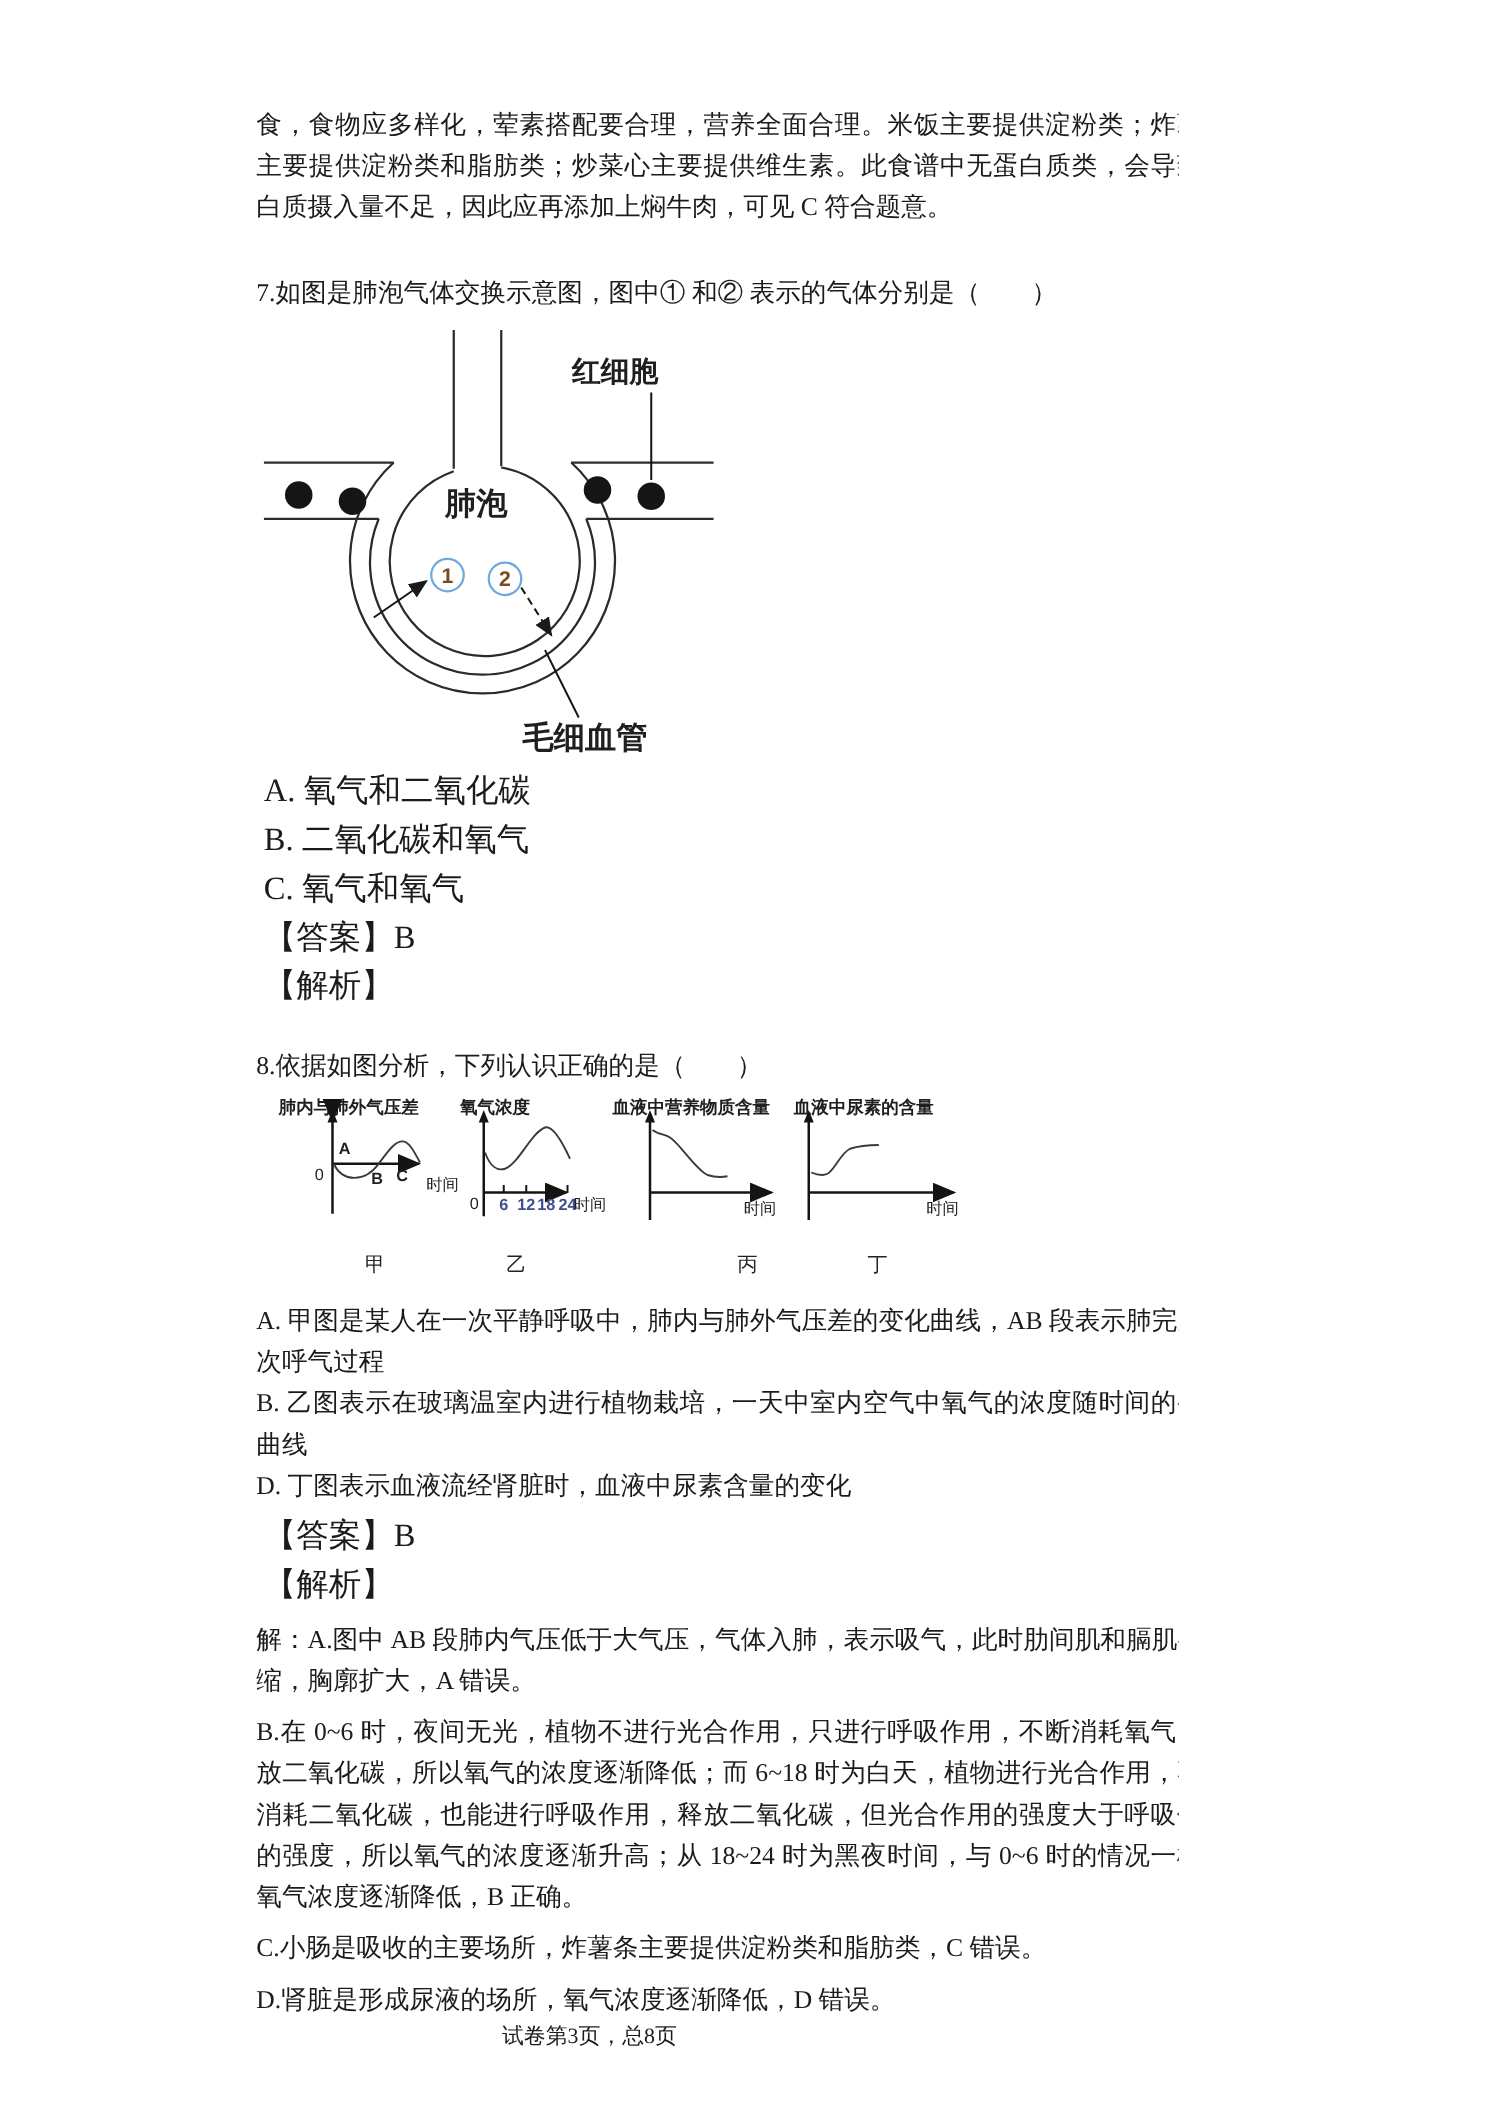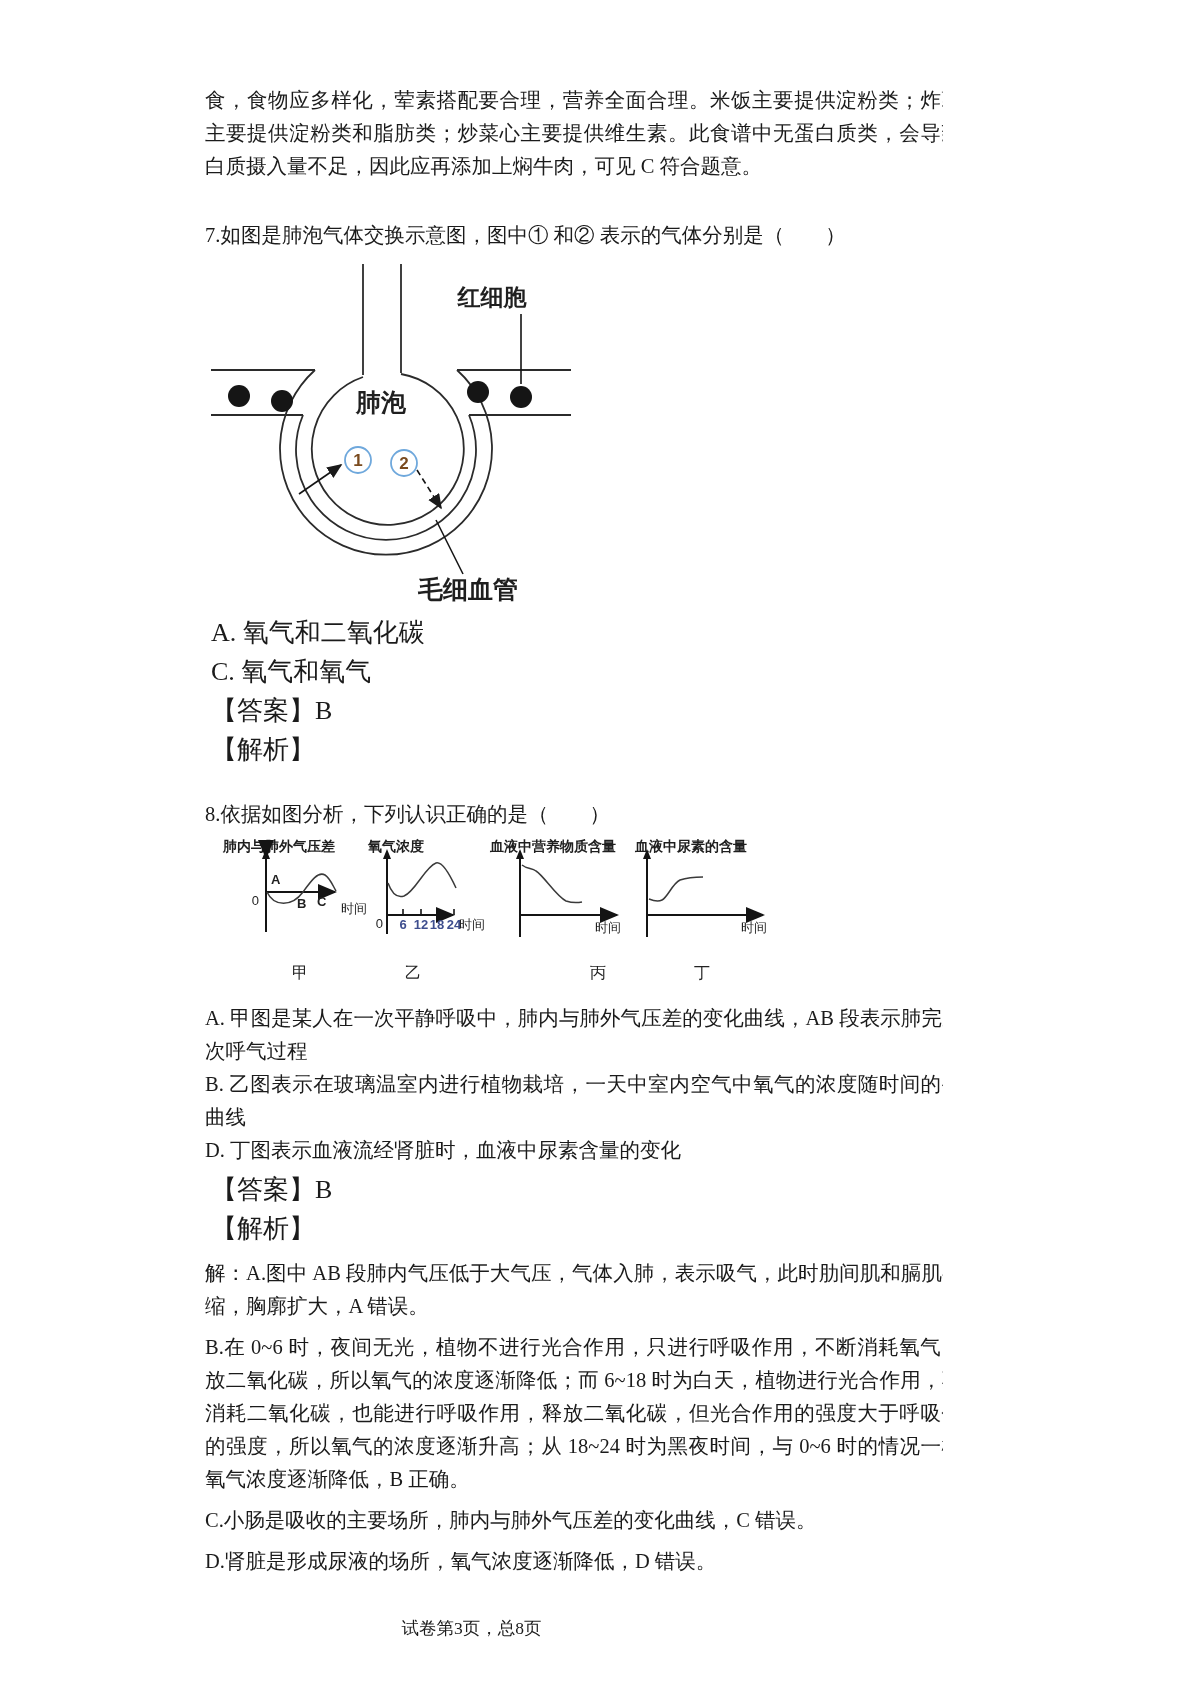--- a/index.html
+++ b/index.html
@@ -89,20 +89,21 @@
 
       <line class="axis-thin" x1="88" y1="236" x2="130" y2="207" marker-end="url(#ah7)"></line>
       <line class="axis-thin" x1="206" y1="212" x2="230" y2="250" stroke-dasharray="6 4" marker-end="url(#ah7)"></line>
 
       <line class="axis-thin" x1="225" y1="262" x2="252" y2="316"></line>
       <text class="fig-label" x="257" y="340" font-size="25" text-anchor="middle">毛细血管</text>
     </svg>
 
     <div class="options">
       <p class="line">A. 氧气和二氧化碳</p>
+      <p class="line">B. 二氧化碳和氧气</p>
       <p class="line">C. 氧气和氧气</p>
     </div>
     <p class="line"><span>【答案】</span><span>B</span></p>
     <p class="line">【解析】</p>
 
     <p class="para stem q8-stem">8.依据如图分析，下列认识正确的是（　　）</p>
 
     <svg class="graphs-svg" width="575" height="152" viewBox="0 0 575 152">
       <defs>
         <marker id="ah8" markerWidth="11" markerHeight="9" refX="8.5" refY="4" orient="auto">
@@ -172,18 +173,18 @@
     <div class="q8-options">
       <p class="para">A. 甲图是某人在一次平静呼吸中，肺内与肺外气压差的变化曲线，AB 段表示肺完成一次呼气过程</p>
       <p class="para">B. 乙图表示在玻璃温室内进行植物栽培，一天中室内空气中氧气的浓度随时间的变化曲线</p>
       <p class="para">D. 丁图表示血液流经肾脏时，血液中尿素含量的变化</p>
     </div>
     <p class="line"><span>【答案】</span><span>B</span></p>
     <p class="line">【解析】</p>
 
     <p class="para expl expl-first">解：A.图中 AB 段肺内气压低于大气压，气体入肺，表示吸气，此时肋间肌和膈肌都收缩，胸廓扩大，A 错误。</p>
     <p class="para expl">B.在 0~6 时，夜间无光，植物不进行光合作用，只进行呼吸作用，不断消耗氧气、释放二氧化碳，所以氧气的浓度逐渐降低；而 6~18 时为白天，植物进行光合作用，不断消耗二氧化碳，也能进行呼吸作用，释放二氧化碳，但光合作用的强度大于呼吸作用的强度，所以氧气的浓度逐渐升高；从 18~24 时为黑夜时间，与 0~6 时的情况一样，氧气浓度逐渐降低，B 正确。</p>
-    <p class="para expl">C.小肠是吸收的主要场所，肺内与肺外气压差的变化曲线，C 错误。</p>
+    <p class="para expl">C.小肠是吸收的主要场所，炸薯条主要提供淀粉类和脂肪类，C 错误。</p>
     <p class="para expl">D.肾脏是形成尿液的场所，氧气浓度逐渐降低，D 错误。</p>
   </div>
 
   <div class="footer">试卷第3页，总8页</div>
 </div>
 
 </body></html>

